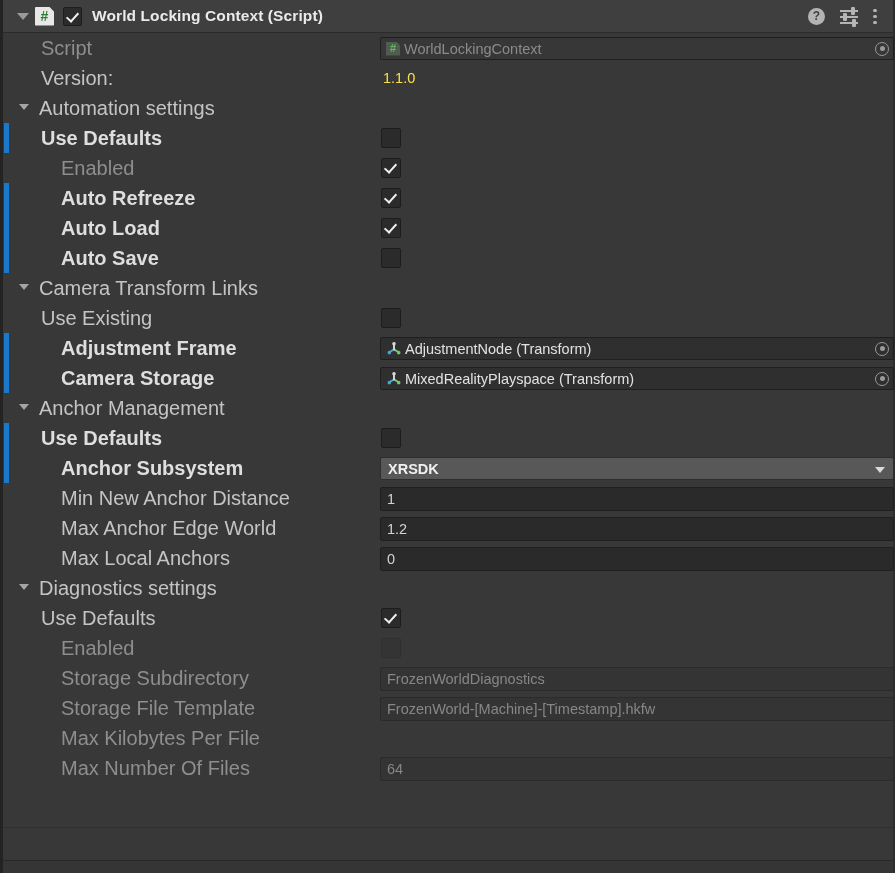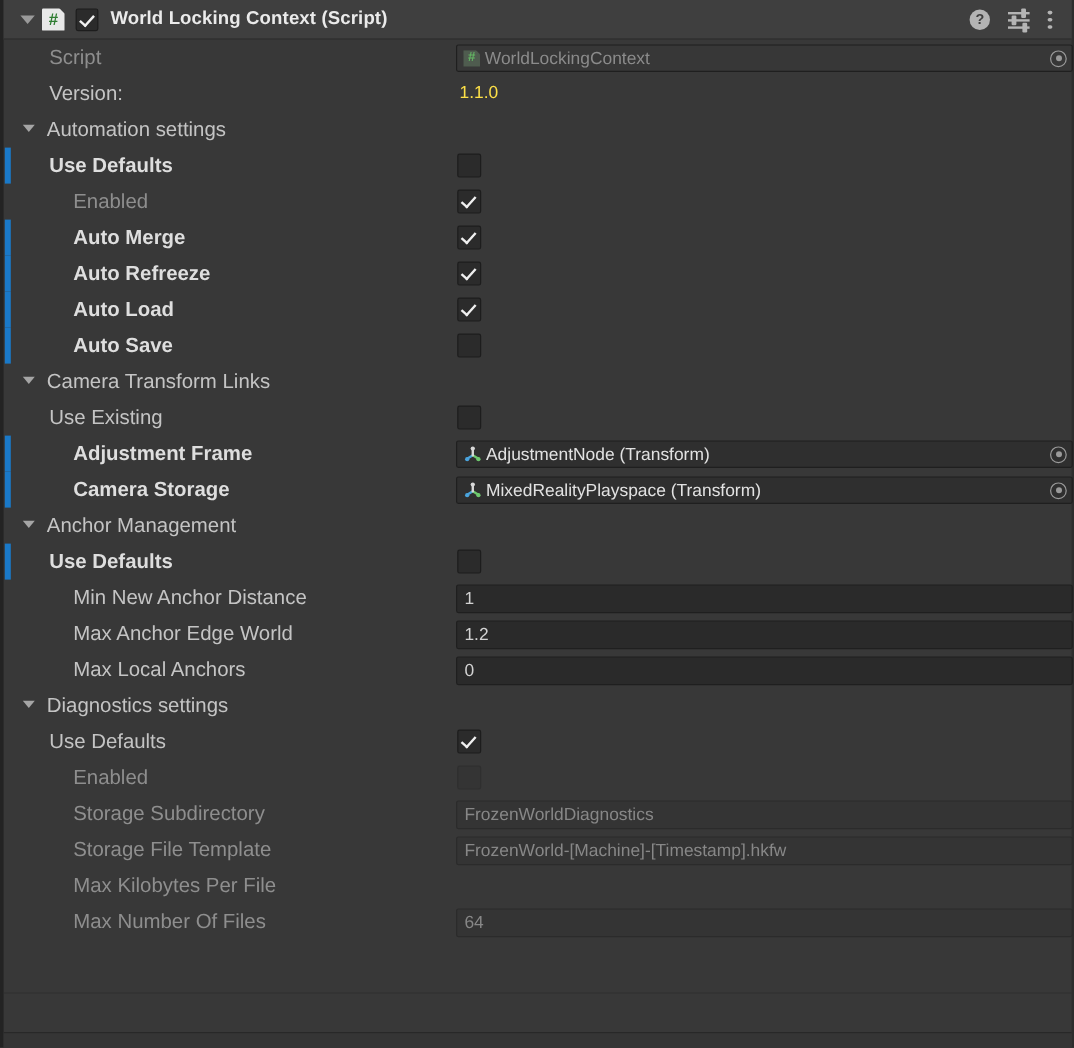--- a/index.html
+++ b/index.html
@@ -169,21 +169,21 @@
   .override-bar {
     position: absolute;
     left: 1px; top: 0;
     width: 5px; height: 30px;
     background: #1a79c8;
   }
   .label {
     position: absolute;
     white-space: nowrap;
     color: #c4c4c4;
-    font-size: 17px;
+    font-size: 20px;
   }
   .label.bold { font-weight: bold; color: #dedede; }
   .label.dim   { color: #8e8e8e; }
 
   .fold {
     position: absolute;
     left: 16px; top: 11px;
     width: 0; height: 0;
     border-left: 5.5px solid transparent;
     border-right: 5.5px solid transparent;
@@ -389,25 +389,20 @@
         <div class="override-bar"></div>
         <div class="label i1 bold">Use Defaults</div>
         <div class="cbx"></div>
       </div>
       <div class="row">
         <div class="label i2 dim">Enabled</div>
         <div class="cbx checked"></div>
       </div>
       <div class="row">
         <div class="override-bar"></div>
-        <div class="label i2 bold">Auto Merge</div>
-        <div class="cbx checked"></div>
-      </div>
-      <div class="row">
-        <div class="override-bar"></div>
         <div class="label i2 bold">Auto Refreeze</div>
         <div class="cbx checked"></div>
       </div>
       <div class="row">
         <div class="override-bar"></div>
         <div class="label i2 bold">Auto Load</div>
         <div class="cbx checked"></div>
       </div>
       <div class="row">
         <div class="override-bar"></div>
@@ -461,20 +456,30 @@
       <div class="row">
         <div class="fold"></div>
         <div class="label i0">Anchor Management</div>
       </div>
       <div class="row">
         <div class="override-bar"></div>
         <div class="label i1 bold">Use Defaults</div>
         <div class="cbx"></div>
       </div>
       <div class="row">
+        <div class="override-bar"></div>
+        <div class="label i2 bold">Anchor Subsystem</div>
+        <div class="field">
+          <div class="popup">
+            <span>XRSDK</span>
+            <div class="caret"></div>
+          </div>
+        </div>
+      </div>
+      <div class="row">
         <div class="label i2">Min New Anchor Distance</div>
         <div class="field">
           <div class="txtfield">
             <span>1</span>
           </div>
         </div>
       </div>
       <div class="row">
         <div class="label i2">Max Anchor Edge World</div>
         <div class="field">

